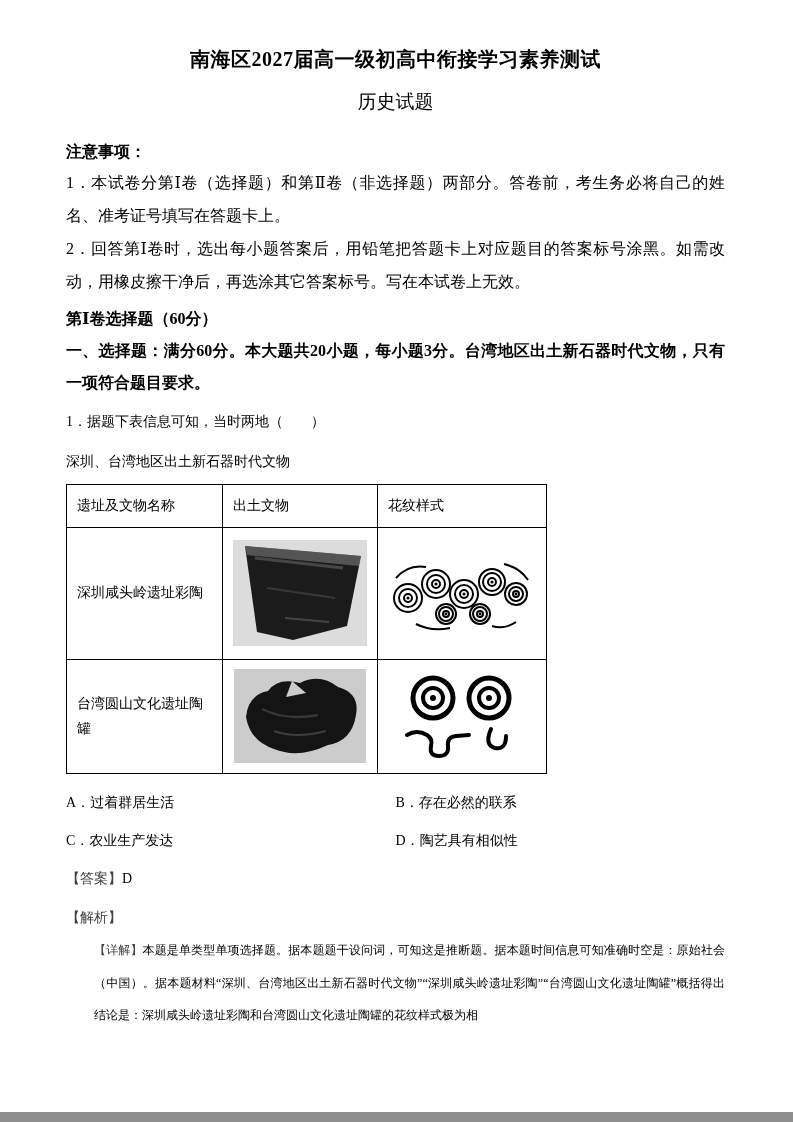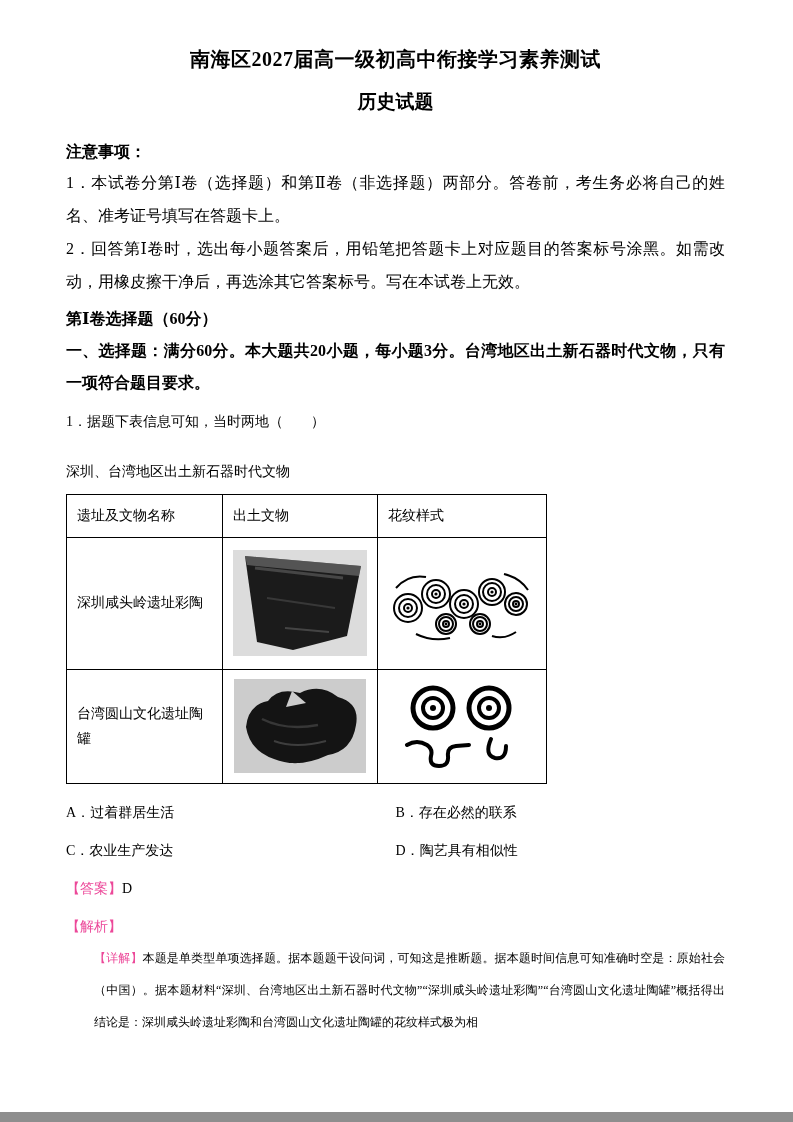--- a/index.html
+++ b/index.html
@@ -8,46 +8,46 @@
   body {
     width:793px; height:1122px; margin:0 auto;
     background:#ffffff;
     font-family:"Liberation Serif","DejaVu Serif",serif;
     color:#000000;
     position:relative;
     overflow:hidden;
   }
   .page { padding:46px 68px 0 66px; }
   .doc-title { text-align:center; font-size:20px; font-weight:700; letter-spacing:.5px; }
-  .doc-subtitle { text-align:center; font-size:19px; font-weight:700; margin-top:16px; }
+  .doc-subtitle { text-align:center; font-size:19px; font-weight:400; margin-top:16px; }
   .notice-heading { margin-top:22px; font-size:16px; font-weight:700; line-height:1.9; }
   .notice-item { font-size:16px; line-height:2.05; text-align:justify; }
   .section-title { margin-top:4px; text-align:left; font-size:16px; font-weight:700; line-height:2.0; }
   .section-intro { font-size:16px; font-weight:700; line-height:2.05; text-align:justify; }
   .q-stem { margin-top:10px; font-size:14px; line-height:1.7; }
-  .table-caption { margin-top:27px; font-size:14px; line-height:1.6; }
+  .table-caption { margin-top:17px; font-size:14px; line-height:1.6; }
   table.artifact-table { margin-top:11px; border-collapse:collapse; }
   .artifact-table th, .artifact-table td {
     border:1px solid #000; font-size:14px; font-weight:400;
     padding:8px 10px; text-align:left; vertical-align:middle;
     line-height:1.8;
   }
   .artifact-table th { height:38px; }
   .col-name { width:156px; }
   .col-artifact { width:150px; }
   .col-pattern { width:152px; }
   .cell-img { text-align:center; padding:6px; }
   .row-1 td { height:132px; }
   .row-2 td { height:114px; }
   .options { font-size:14px; }
   .option-row { display:flex; margin-top:20px; }
   .option { width:332px; }
   .answer-line { margin-top:16px; font-size:14px; line-height:1.8; }
   .analysis-line { margin-top:13px; font-size:14px; line-height:1.8; }
-  .tag { color:#ec4899; }
+  .tag { color:#404040;font-family:Liberation Mono, monospace; }
   .detail { margin-top:4px; font-size:12px; line-height:2.65; text-align:justify;margin-left:28px; }
   .bottom-strip { position:absolute; left:0; bottom:0; width:793px; height:10px; background:#8e8e8e; }
   svg { display:block; margin:0 auto; }
 </style>
 </head>
 <body>
 
 <div class="page">
 
   <h1 class="doc-title">南海区2027届高一级初高中衔接学习素养测试</h1>

